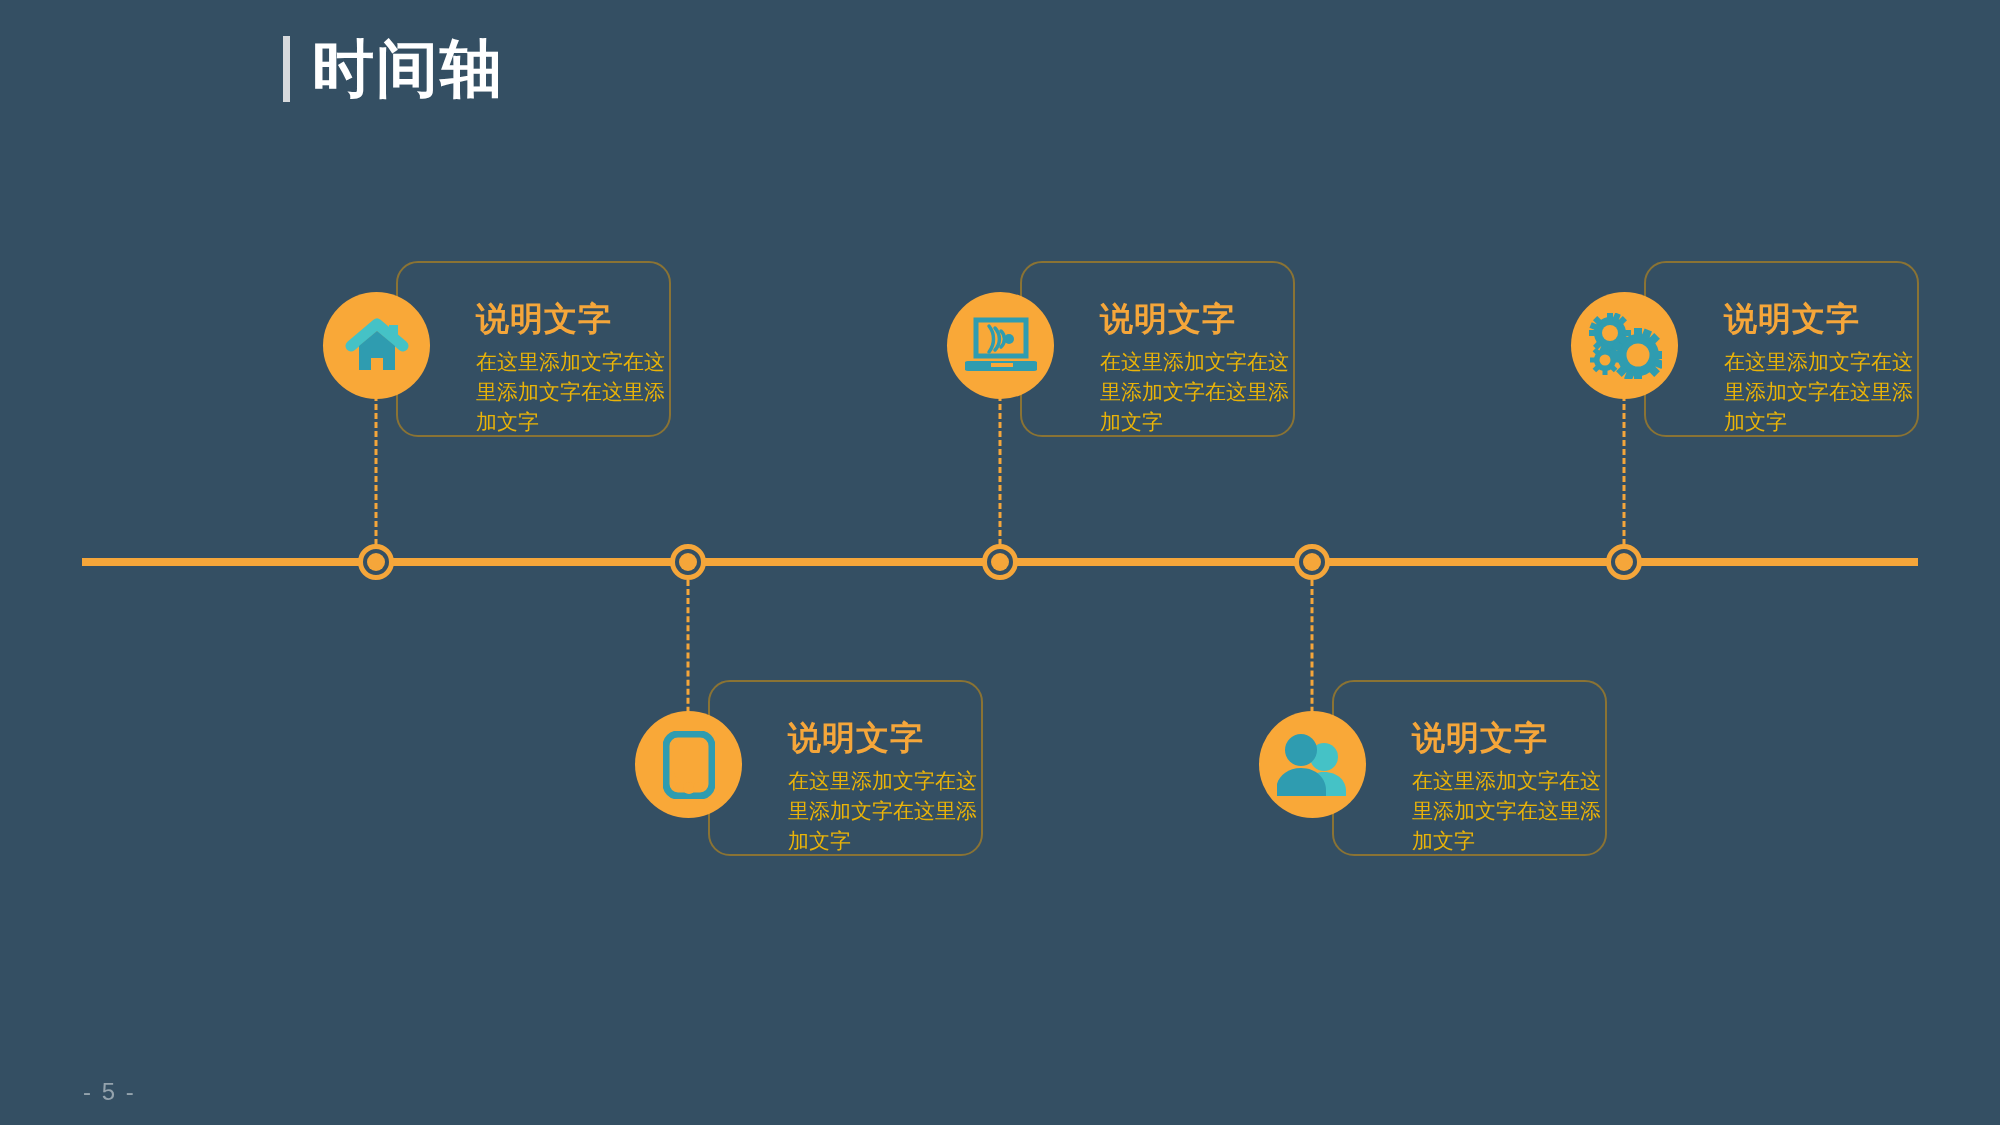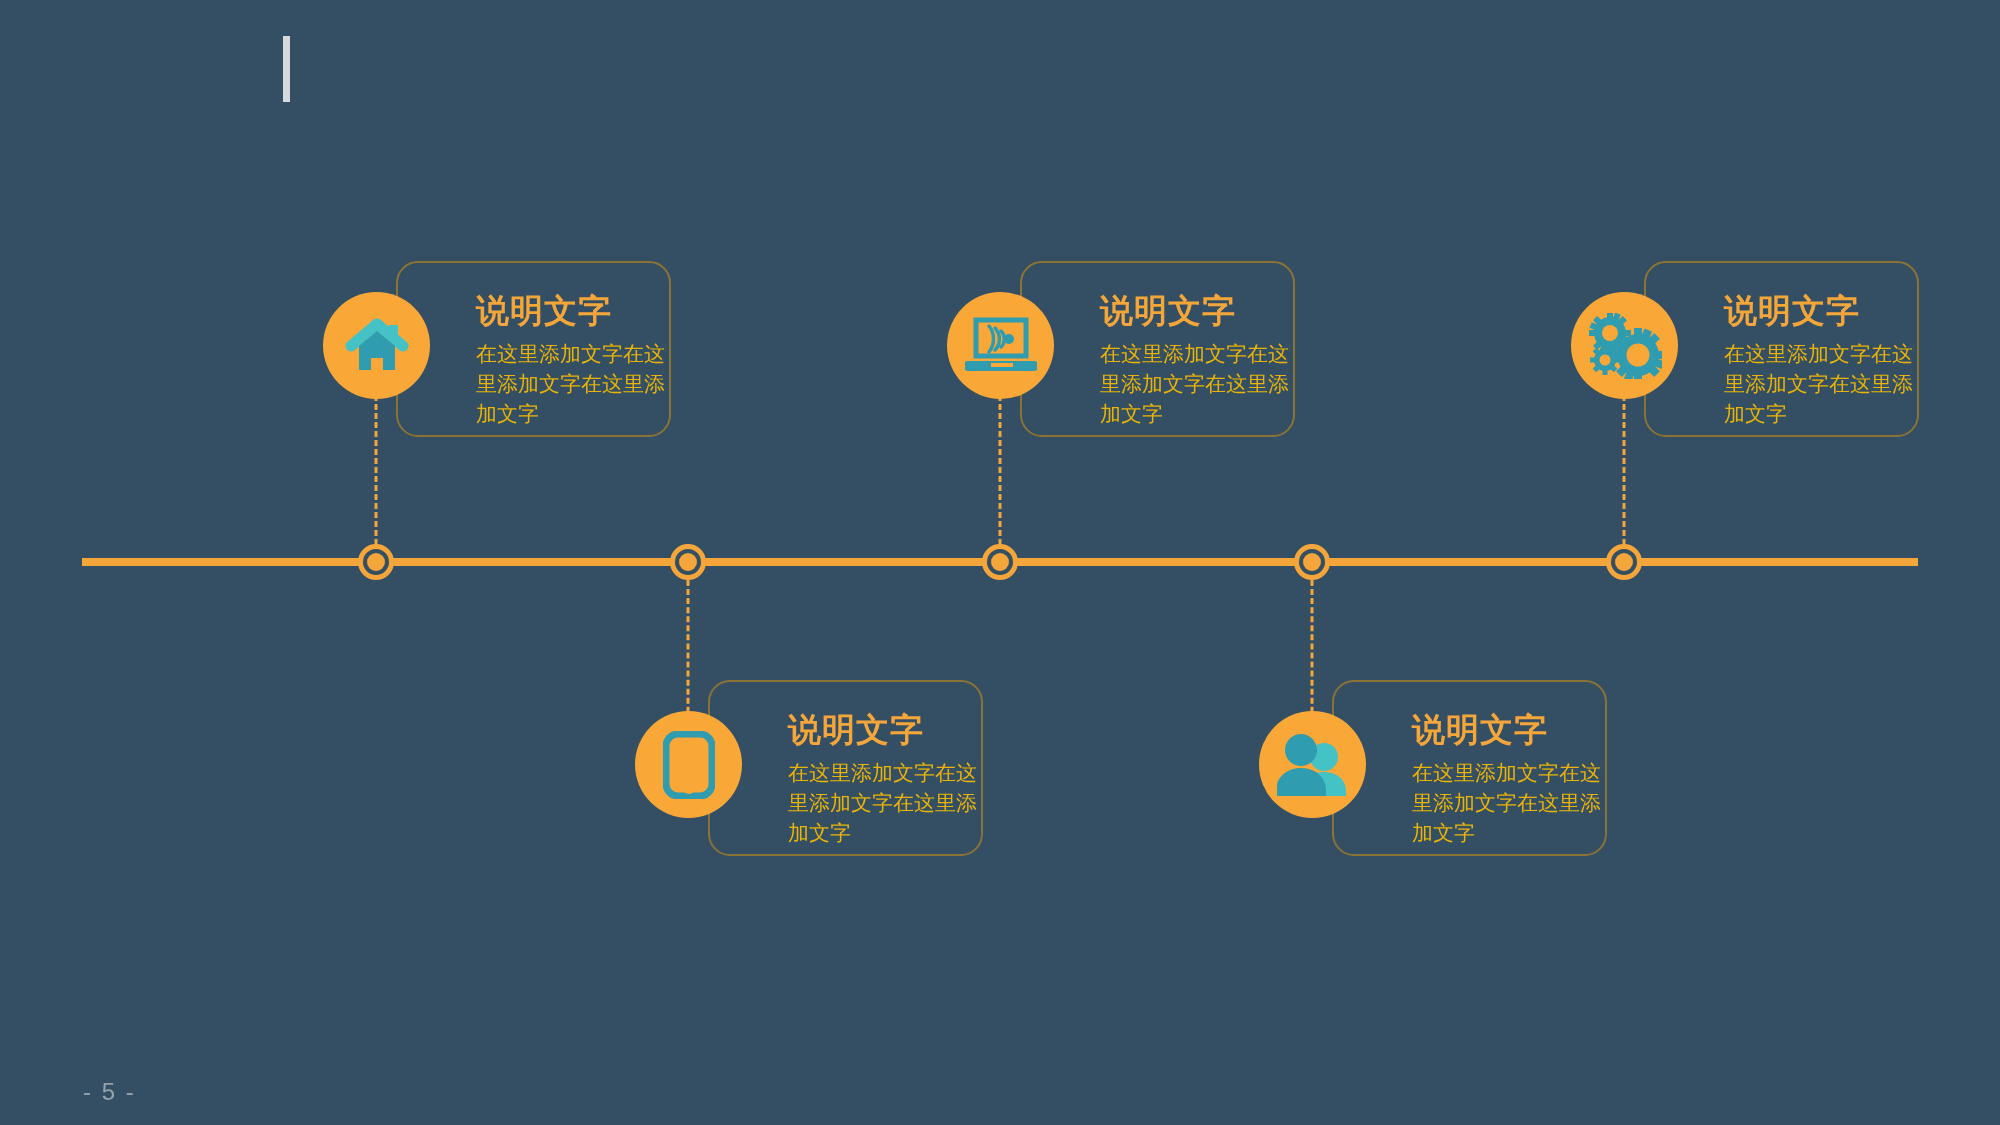--- a/index.html
+++ b/index.html
@@ -102,21 +102,21 @@
     border-radius: 22px;
     box-sizing: border-box;
     background: #344f63;
     padding: 22px 26px 24px 78px;
   }
   .card-title {
     color: #f5a63a;
     font-size: 33px;
     font-weight: bold;
     line-height: 1.1;
-    margin: 8px 0 10px 0;
+    margin: 16px 0 10px 0;
     letter-spacing: 1px;
     white-space: nowrap;
   }
   .card-body {
     color: #eab308;
     font-size: 21px;
     line-height: 1.42;
     margin: 0;
     width: 205px;
     word-break: break-all;
@@ -148,20 +148,21 @@
     letter-spacing: 2px;
   }
 </style>
 </head>
 <body>
 
 <div class="slide">
 
   <div class="title-block">
     <div class="title-bar"></div>
+    <div class="title-text">时间轴</div>
   </div>
 
   <div class="axis"></div>
 
   <div class="connector" style="left:376px; top:395px; height:150px;"></div>
   <div class="connector" style="left:688px; top:580px; height:160px;"></div>
   <div class="connector" style="left:1000px; top:395px; height:150px;"></div>
   <div class="connector" style="left:1312px; top:580px; height:160px;"></div>
   <div class="connector" style="left:1624px; top:395px; height:150px;"></div>
 

